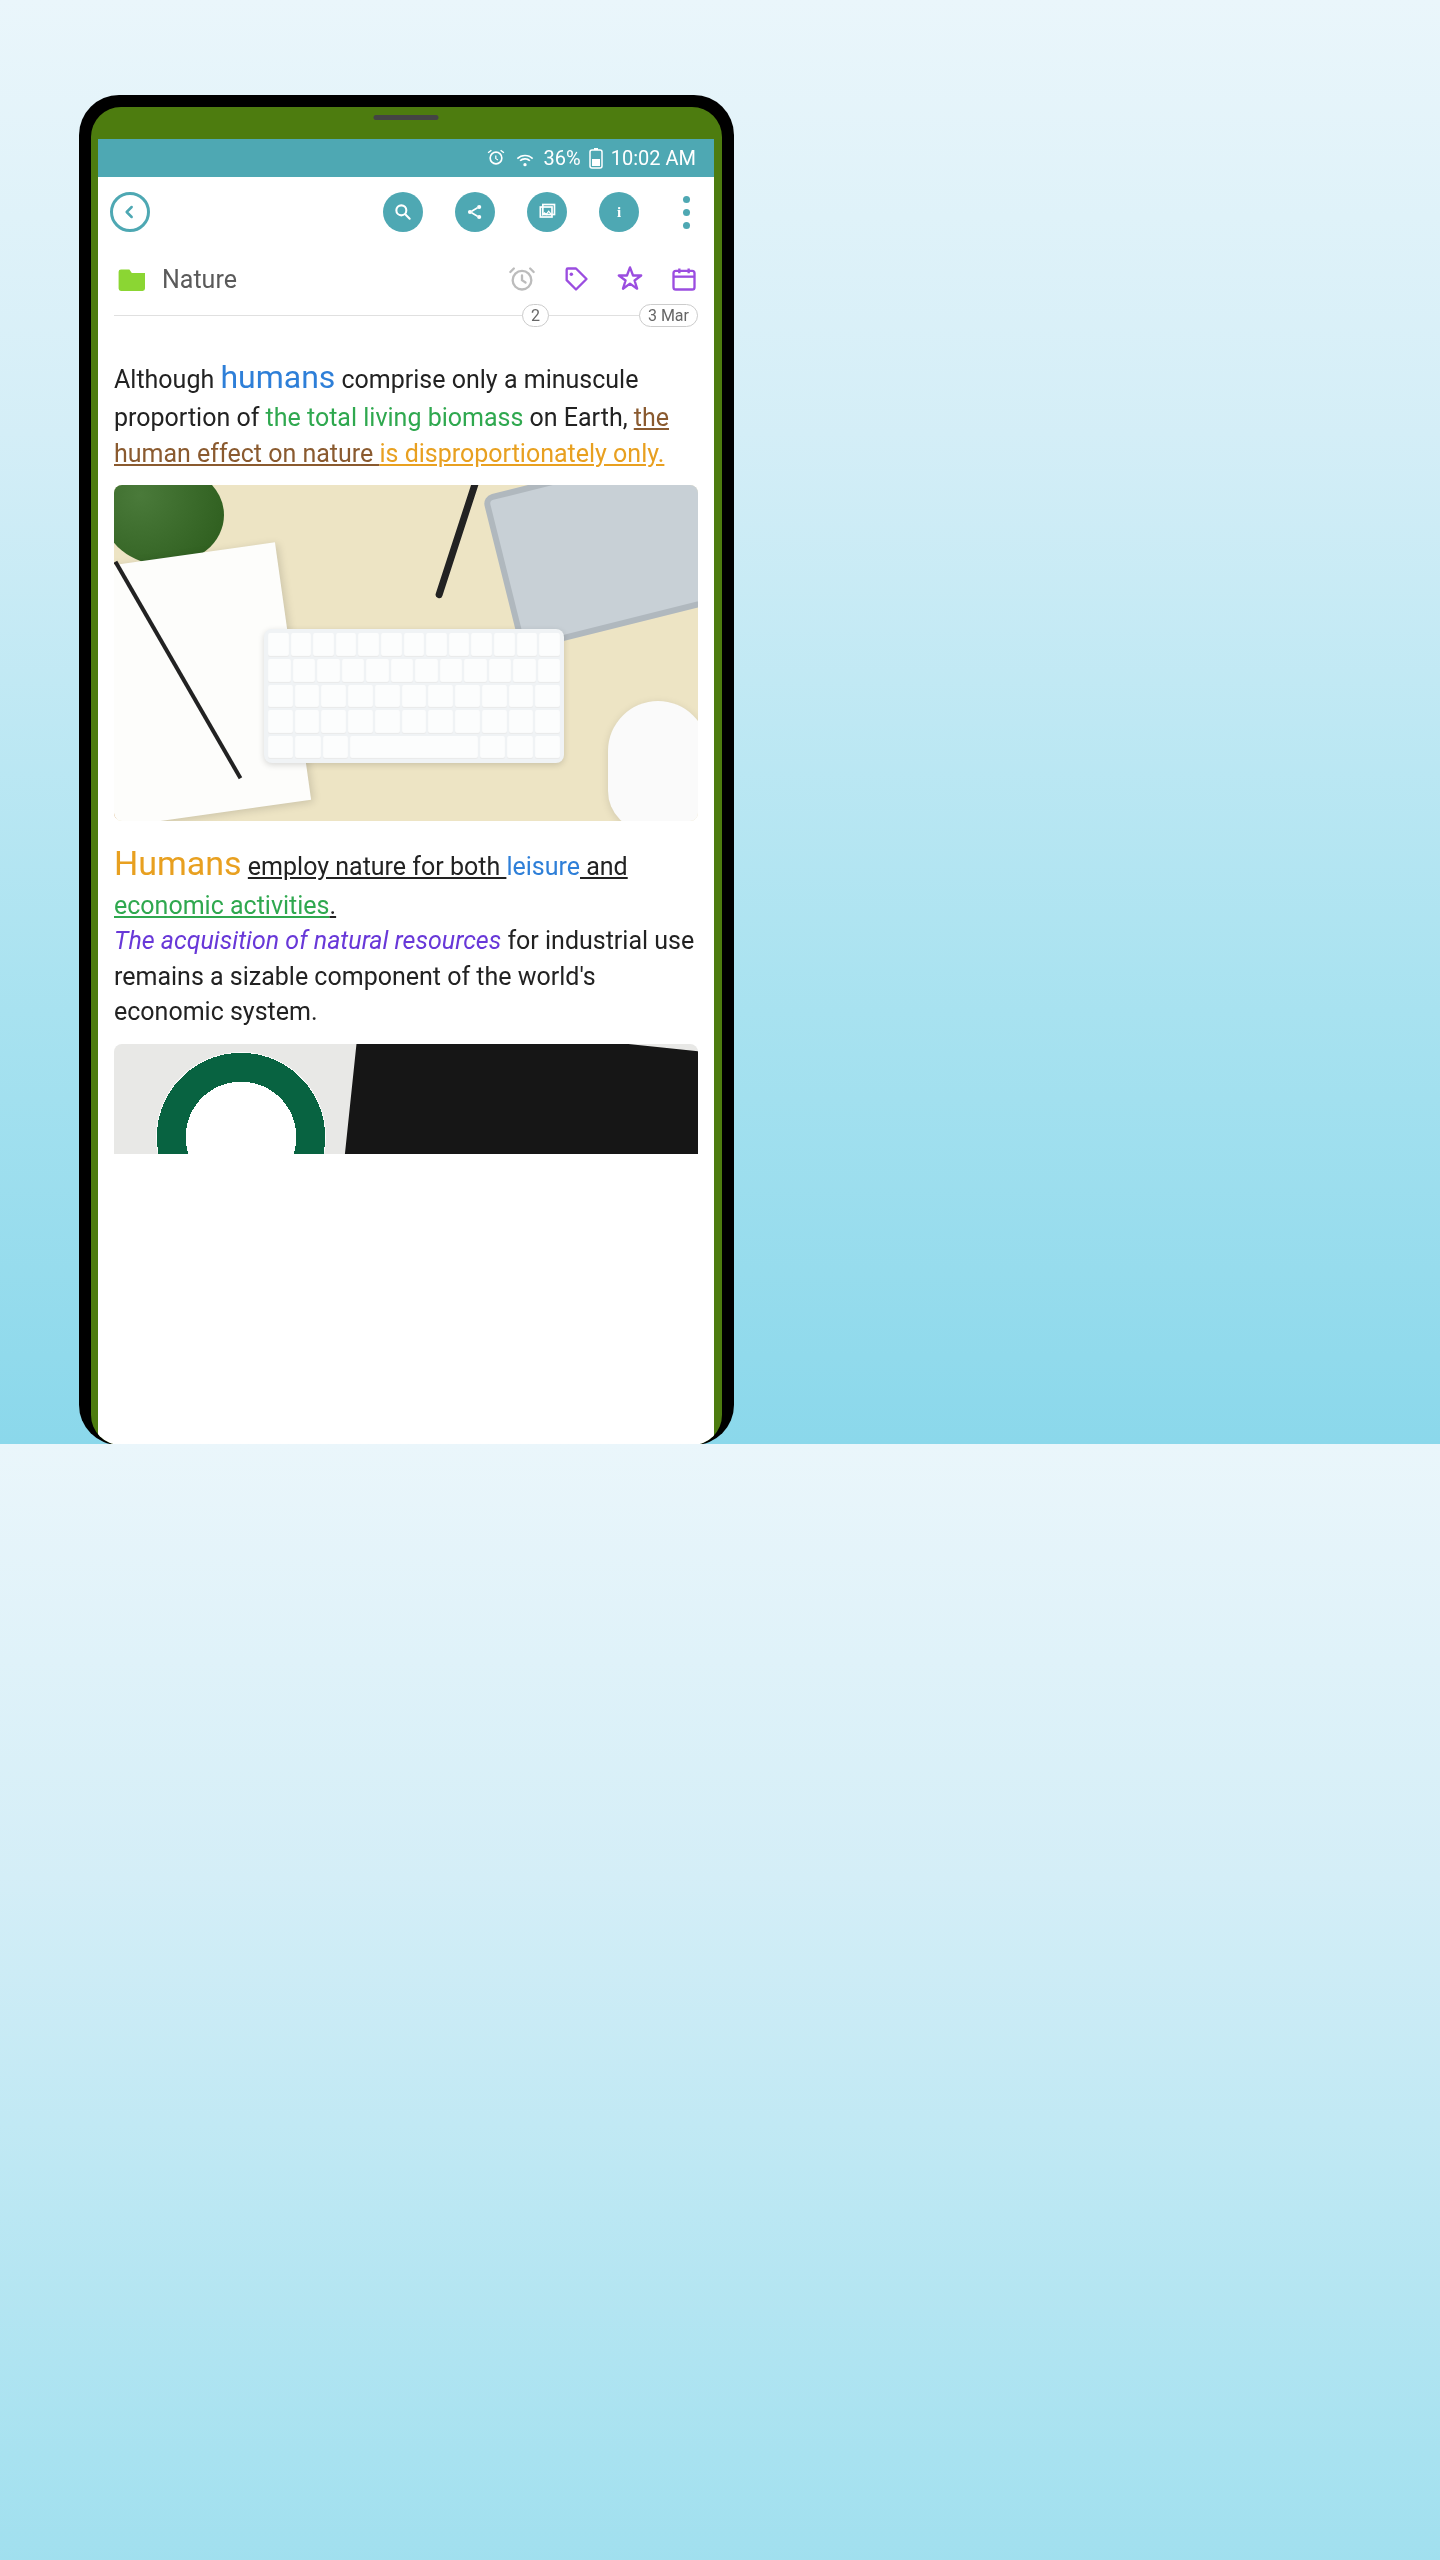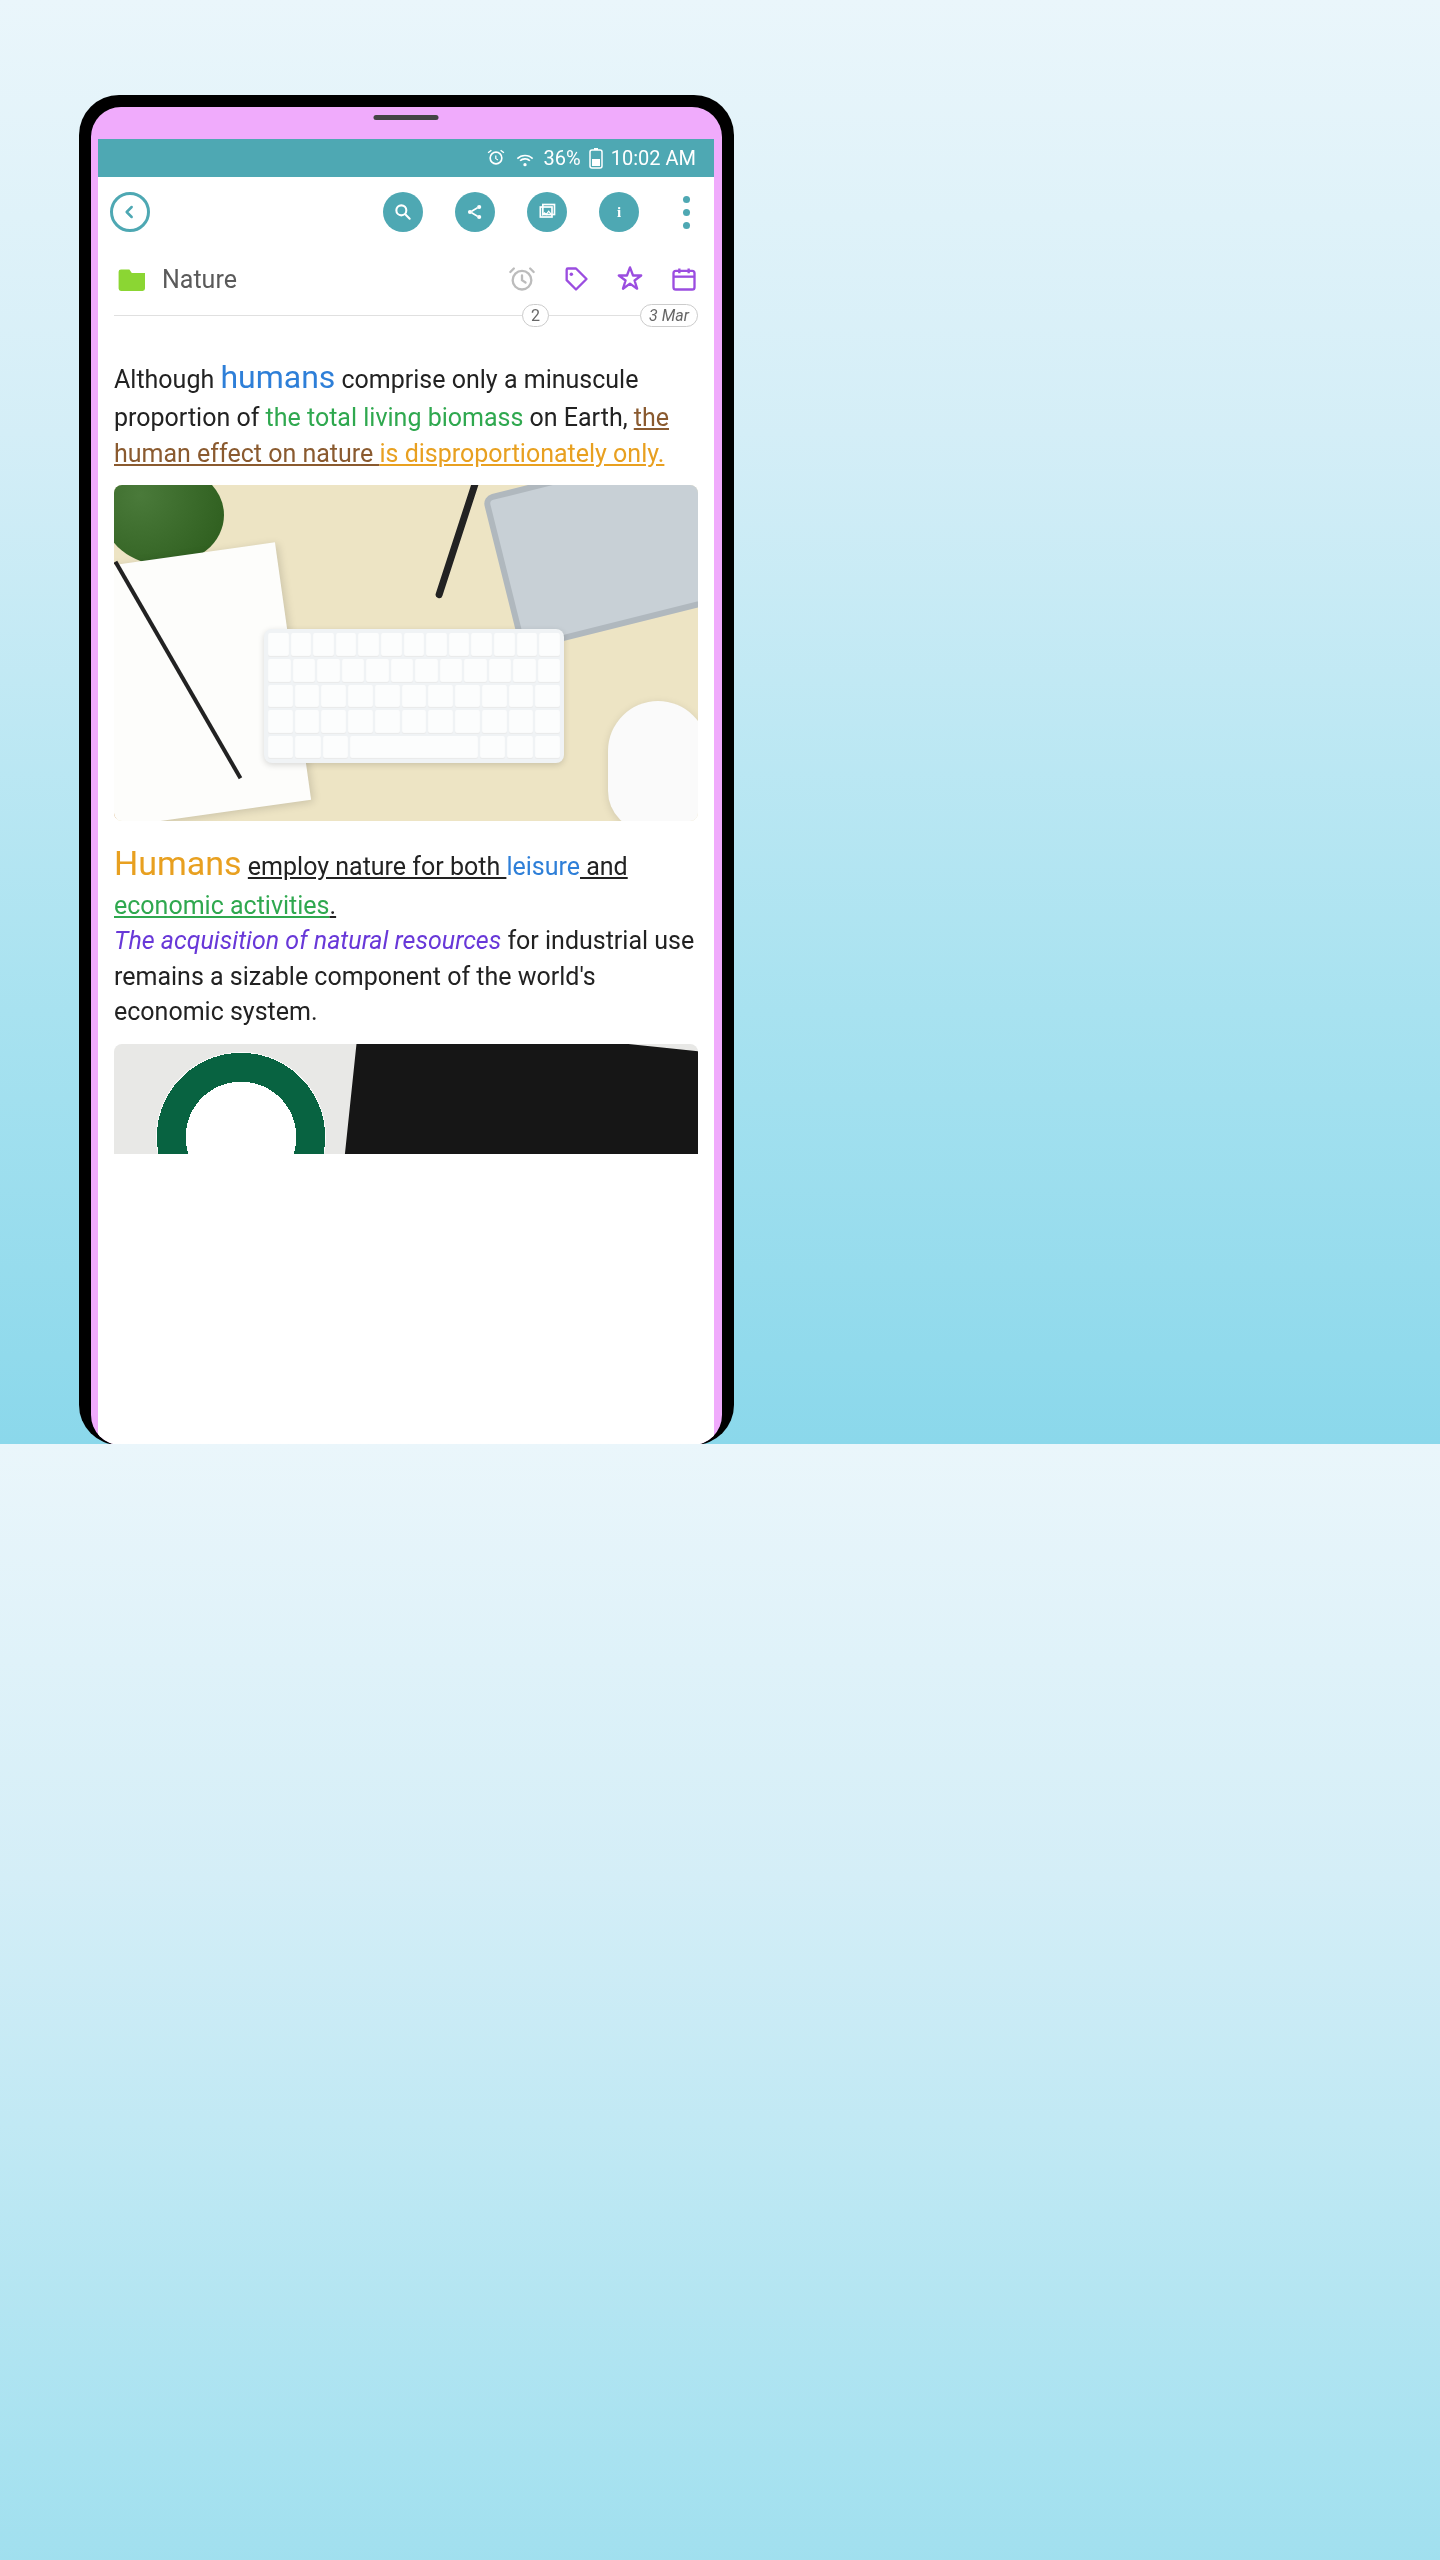--- a/index.html
+++ b/index.html
@@ -33,21 +33,21 @@
     left: 50%;
     transform: translateX(-50%);
     width: 65px;
     height: 5px;
     background: #444;
     border-radius: 3px;
   }
   .screen-outer {
     width: 100%;
     height: 100%;
-    background: #f0abfc;
+    background: #4d7c0f;
     border-radius: 30px;
     padding: 32px 0 0 0;
     overflow: hidden;
   }
   .screen {
     width: 616px;
     margin: 0 auto;
     background: #fff;
     height: 100%;
     position: relative;
@@ -149,21 +149,21 @@
   .badge {
     position: relative;
     background: #fff;
     border: 1px solid #ccc;
     border-radius: 12px;
     padding: 1px 8px;
     font-size: 16px;
     color: #666;
   }
   .badge-tag { margin-left: 408px; }
-  .badge-date { margin-left: auto; font-style: italic; }
+  .badge-date { margin-left: auto; }
   .content {
     padding: 26px 16px 0 16px;
     font-size: 25px;
     line-height: 1.42;
     color: #222;
   }
   .content p { margin-bottom: 14px; }
   .c-blue { color: #2e7fd8; font-size: 32px; }
   .c-green { color: #2fa84f; margin-top: 7px; }
   .c-brown-u { color: #8a5a2f; text-decoration: underline; }

